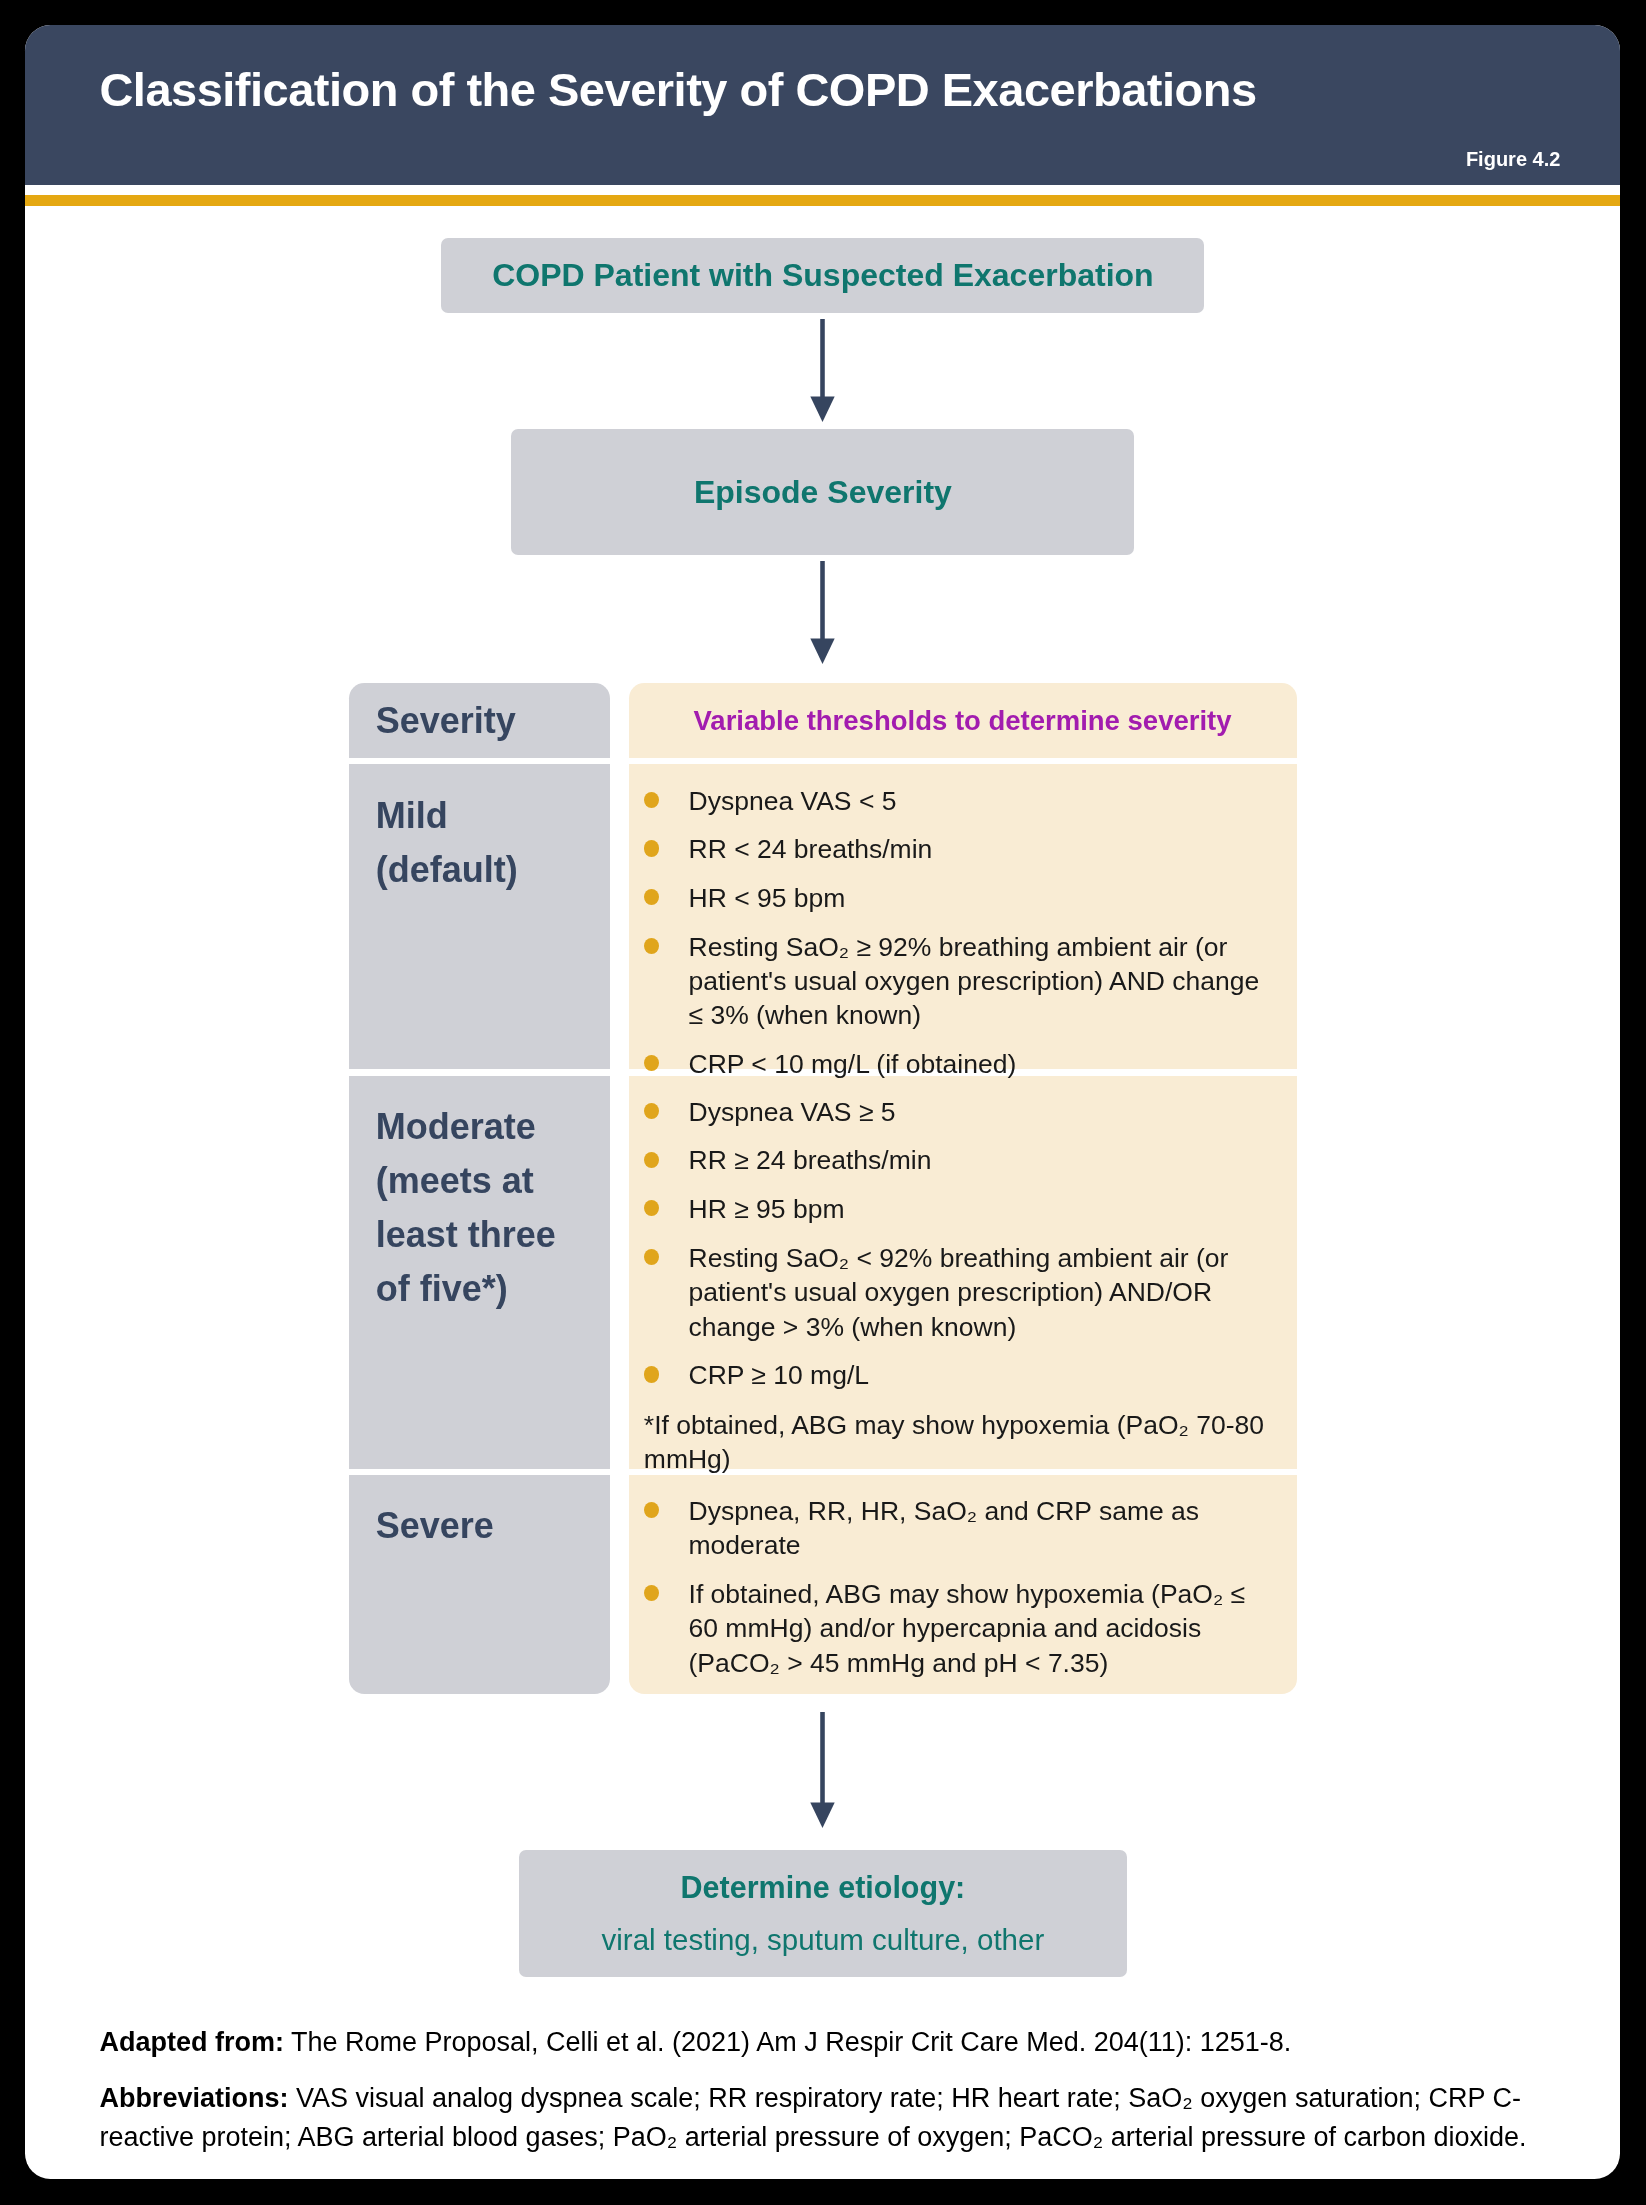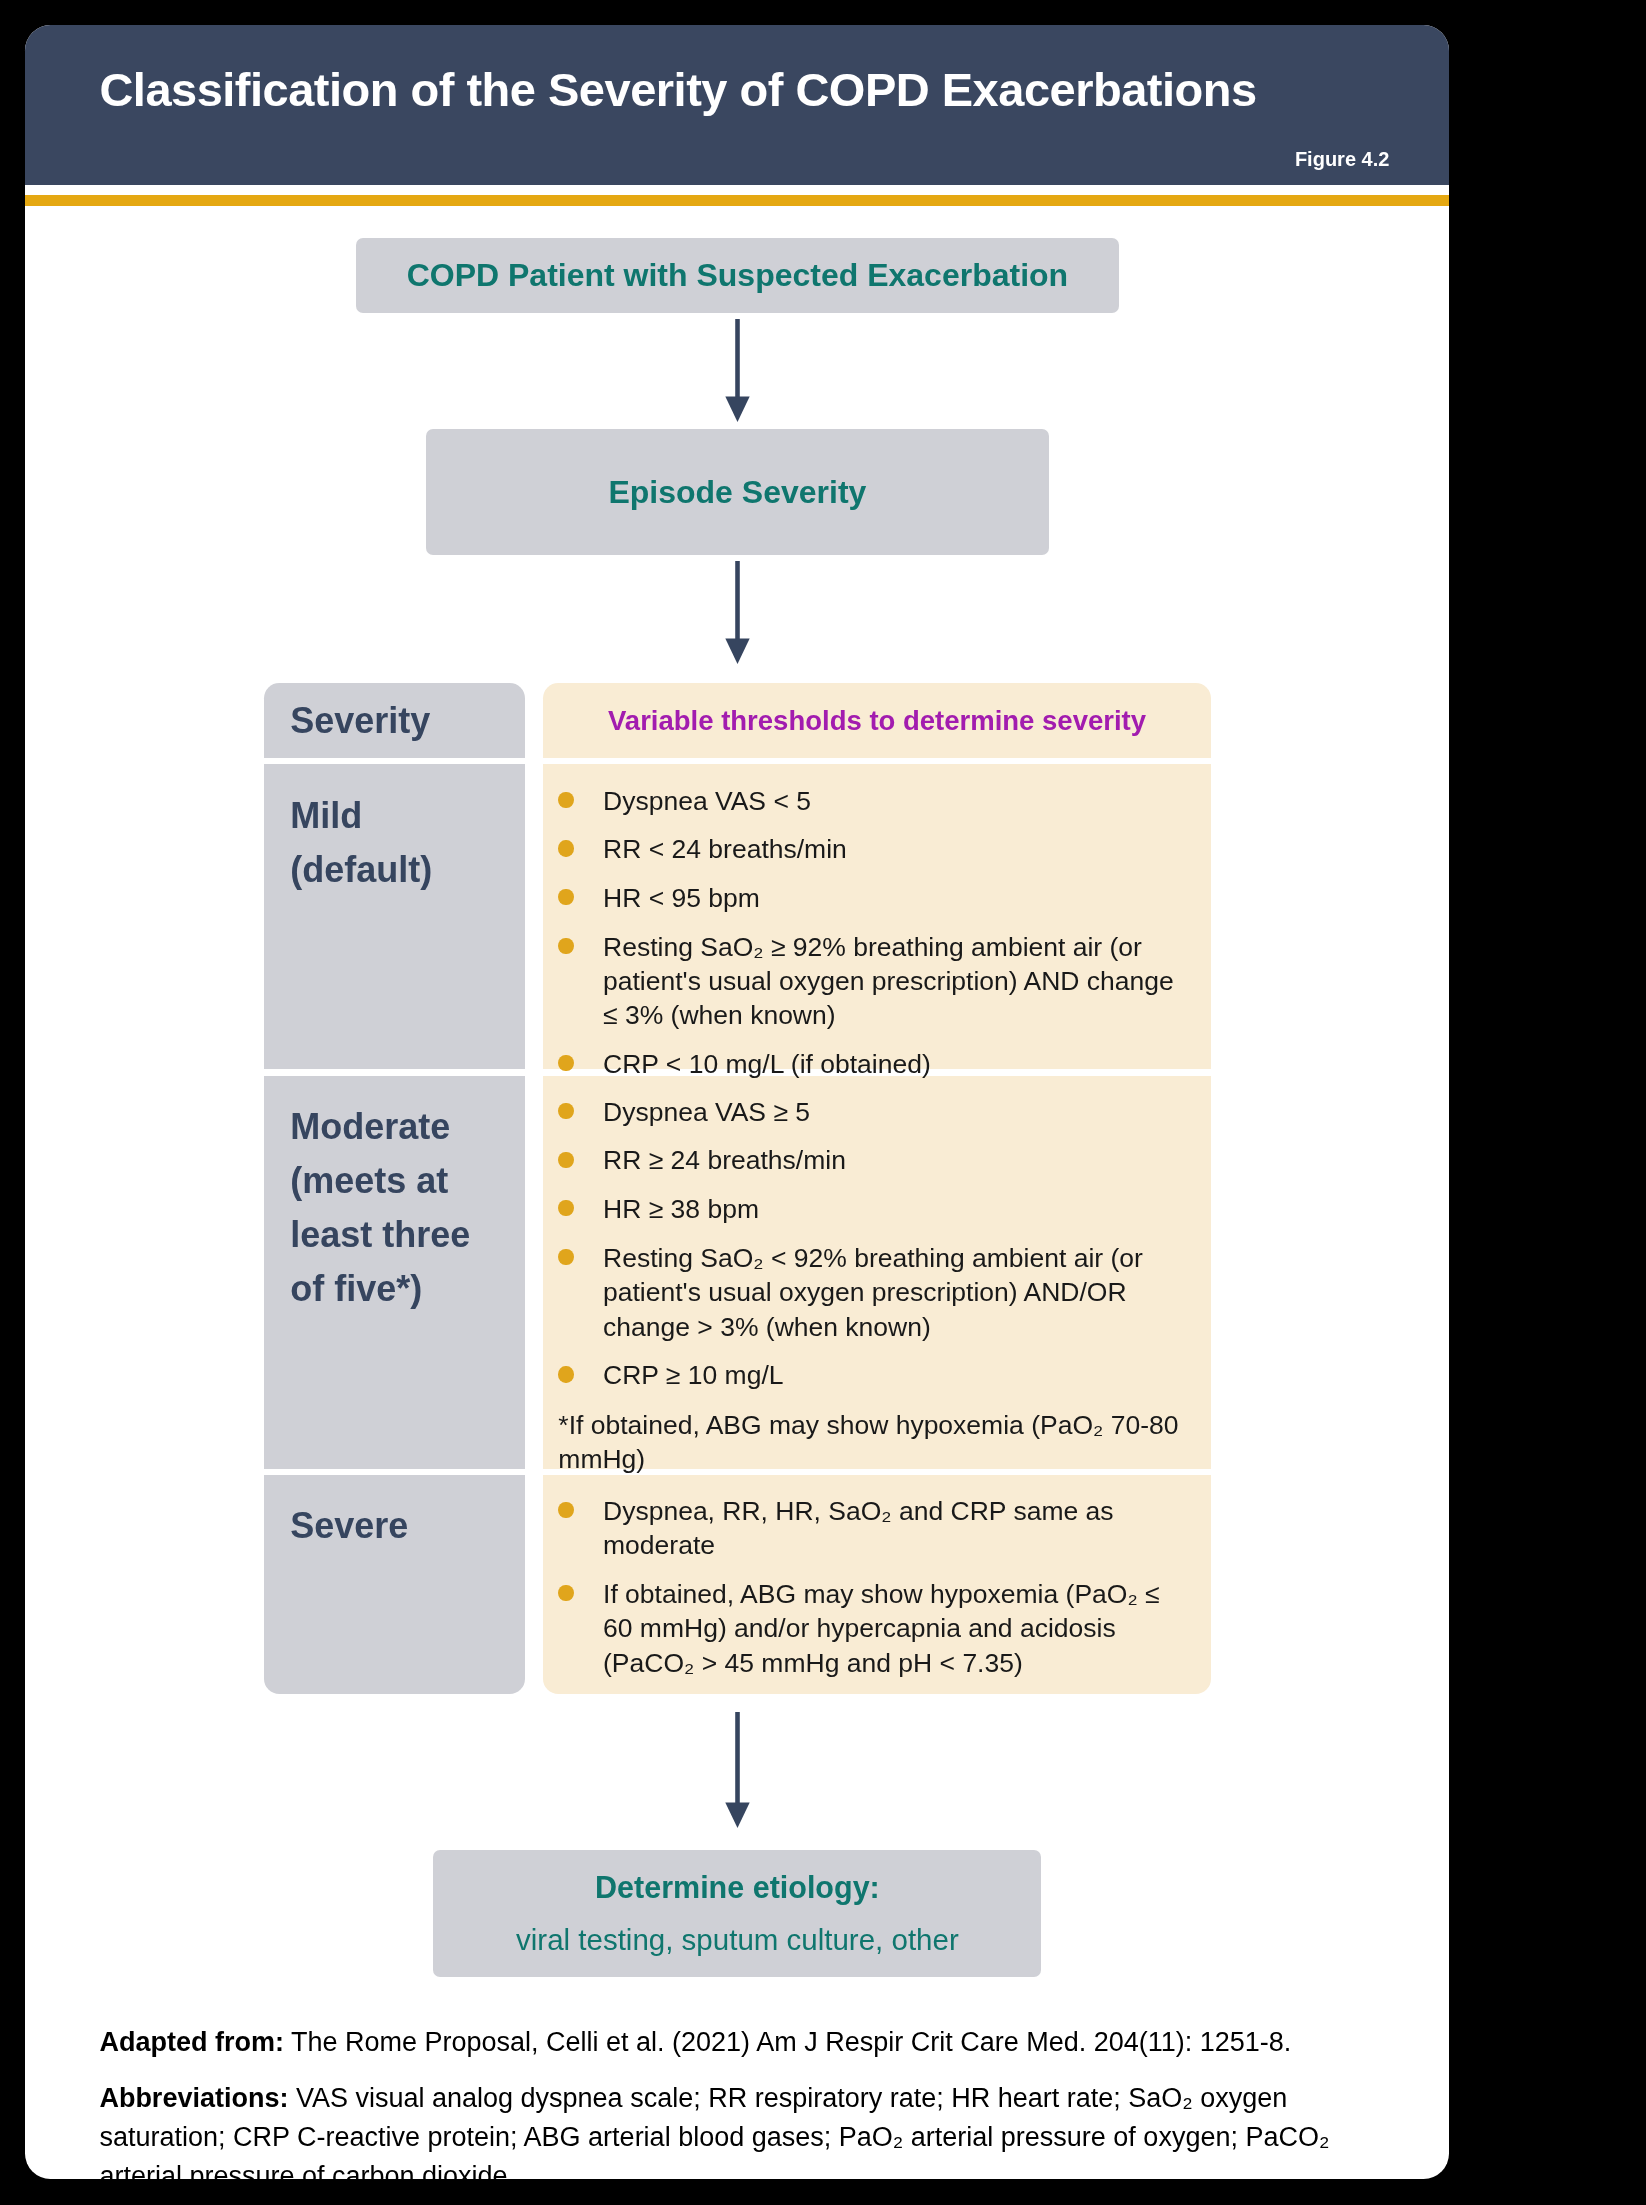--- a/index.html
+++ b/index.html
@@ -4,21 +4,21 @@
 <style>
   html,body { margin:0; padding:0; }
   body {
     width:1646px; height:2205px;
     background:#000;
     font-family:"Liberation Sans","DejaVu Sans",sans-serif;
   }
   .frame { width:1646px; height:2205px; position:relative; }
   .card {
     position:absolute; left:25.4px; top:25.4px;
-    width:1424px; height:2154px;
+    width:1595px; height:2154px;
     background:#fff; border-radius:25.4px; overflow:hidden;
   }
   
   .hdr { height:160px; background:#3A4760; position:relative; }
   .hdr h1 { margin:0; padding:37px 0 0 74px; font-size:47px; font-weight:bold; color:#fff; letter-spacing:-0.5px; }
   .fig-label { position:absolute; right:60px; bottom:14.2px; font-size:20px; font-weight:bold; color:#fff; }
   .gold-bar { margin-top:9.2px; height:11.2px; background:#E5A812; }
 
   .content { display:flex; flex-direction:column; align-items:center; }
 
@@ -126,21 +126,21 @@
           </ul>
         </div>
 
         <div class="cell sev">
           <span>Moderate (meets at least three of five*)</span>
         </div>
         <div class="cell th">
           <ul>
             <li><span class="dot"></span><span>Dyspnea VAS ≥ 5</span></li>
             <li><span class="dot"></span><span>RR ≥ 24 breaths/min</span></li>
-            <li><span class="dot"></span><span>HR ≥ 38 bpm</span></li>
+            <li><span class="dot"></span><span>HR ≥ 95 bpm</span></li>
             <li><span class="dot"></span><span>Resting SaO₂ &lt; 92% breathing ambient air (or patient's usual oxygen prescription) AND/OR change &gt; 3% (when known)</span></li>
             <li><span class="dot"></span><span>CRP ≥ 10 mg/L</span></li>
           </ul>
           <p class="footnote">*If obtained, ABG may show hypoxemia (PaO₂ 70-80 mmHg)</p>
         </div>
 
         <div class="cell sev rbot">
           <span>Severe</span>
         </div>
         <div class="cell th rbot">

